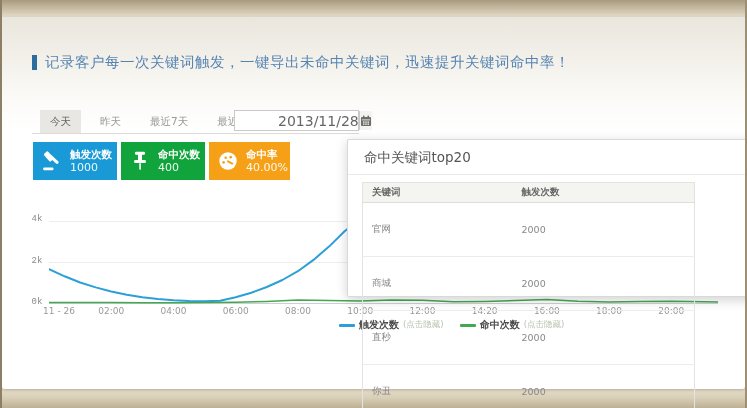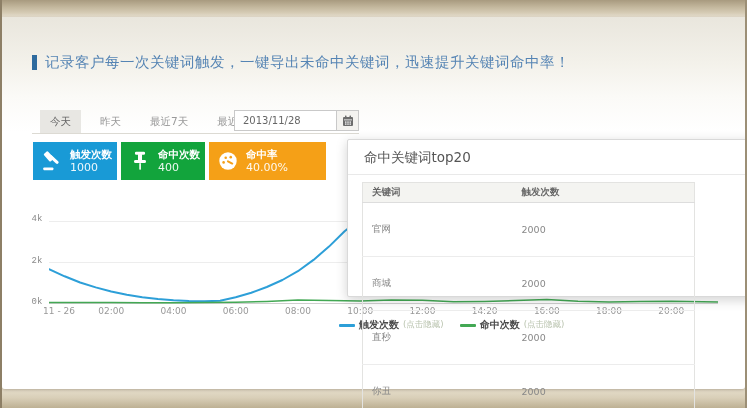--- a/index.html
+++ b/index.html
@@ -26,30 +26,30 @@
   .headline .txt { font-size:14.5px; color:#5584b4; letter-spacing:.5px; }
 
   
   .filterbar { position:absolute; left:30px; top:110px; width:327px; height:24px;
     border-bottom:1px solid #dcdad3; z-index:2; }
   .tabs { display:flex; align-items:center; height:23px; padding-left:8px; }
   .tab { padding:0 10px; line-height:23px; font-size:10.5px; color:#9a9a9a; cursor:pointer; margin-right:9px; }
   .tab.active { background:#e8e7e3; color:#666; }
   .datebox { position:absolute; right:0; top:0; width:125px; height:21px;
     background:#fff; border:1px solid #c9c9c9; display:flex; align-items:center; }
-  .datebox .dval { flex:1; padding-left:8px; font-size:10px; color:#666; }
+  .datebox .dval { flex:1; padding-left:8px; font-size:14px; color:#666;margin-left:35px; }
   .datebox .calbtn { width:22px; height:100%; border-left:1px solid #c9c9c9;
     background:#f4f3f0; display:flex; align-items:center; justify-content:center; cursor:pointer; }
 
   
   .stats { position:absolute; left:31px; top:142px; display:flex; z-index:2; }
   .stat { height:38px; display:flex; align-items:center; color:#fff; padding:0 8px; }
   .stat.s1 { width:84px; margin-right:4px; }
   .stat.s2 { width:84px; margin-right:4px; }
-  .stat.s3 { width:117px; }
+  .stat.s3 { width:81px; }
   .stat .ic { width:22px; height:22px; flex:0 0 22px; margin-right:7px; }
   .stat .tx { display:flex; flex-direction:column; line-height:1.25; }
   .stat .lb { font-size:10.5px; font-weight:bold; white-space:nowrap; }
   .stat .vl { font-size:11px; color:rgba(255,255,255,.92); }
 
   
   .grid { position:absolute; left:47px; width:669px; height:1px; background:#ededed; z-index:1; }
   .g4k { top:221px; } .g2k { top:262px; }
   .axisline { position:absolute; left:47px; width:669px; top:303px; height:1px; background:#cfcfcf; z-index:1; }
   .ylab { position:absolute; left:26px; width:18px; text-align:center; font-size:9px; color:#8a8a8a; z-index:2;font-family:Liberation Mono, monospace; }

